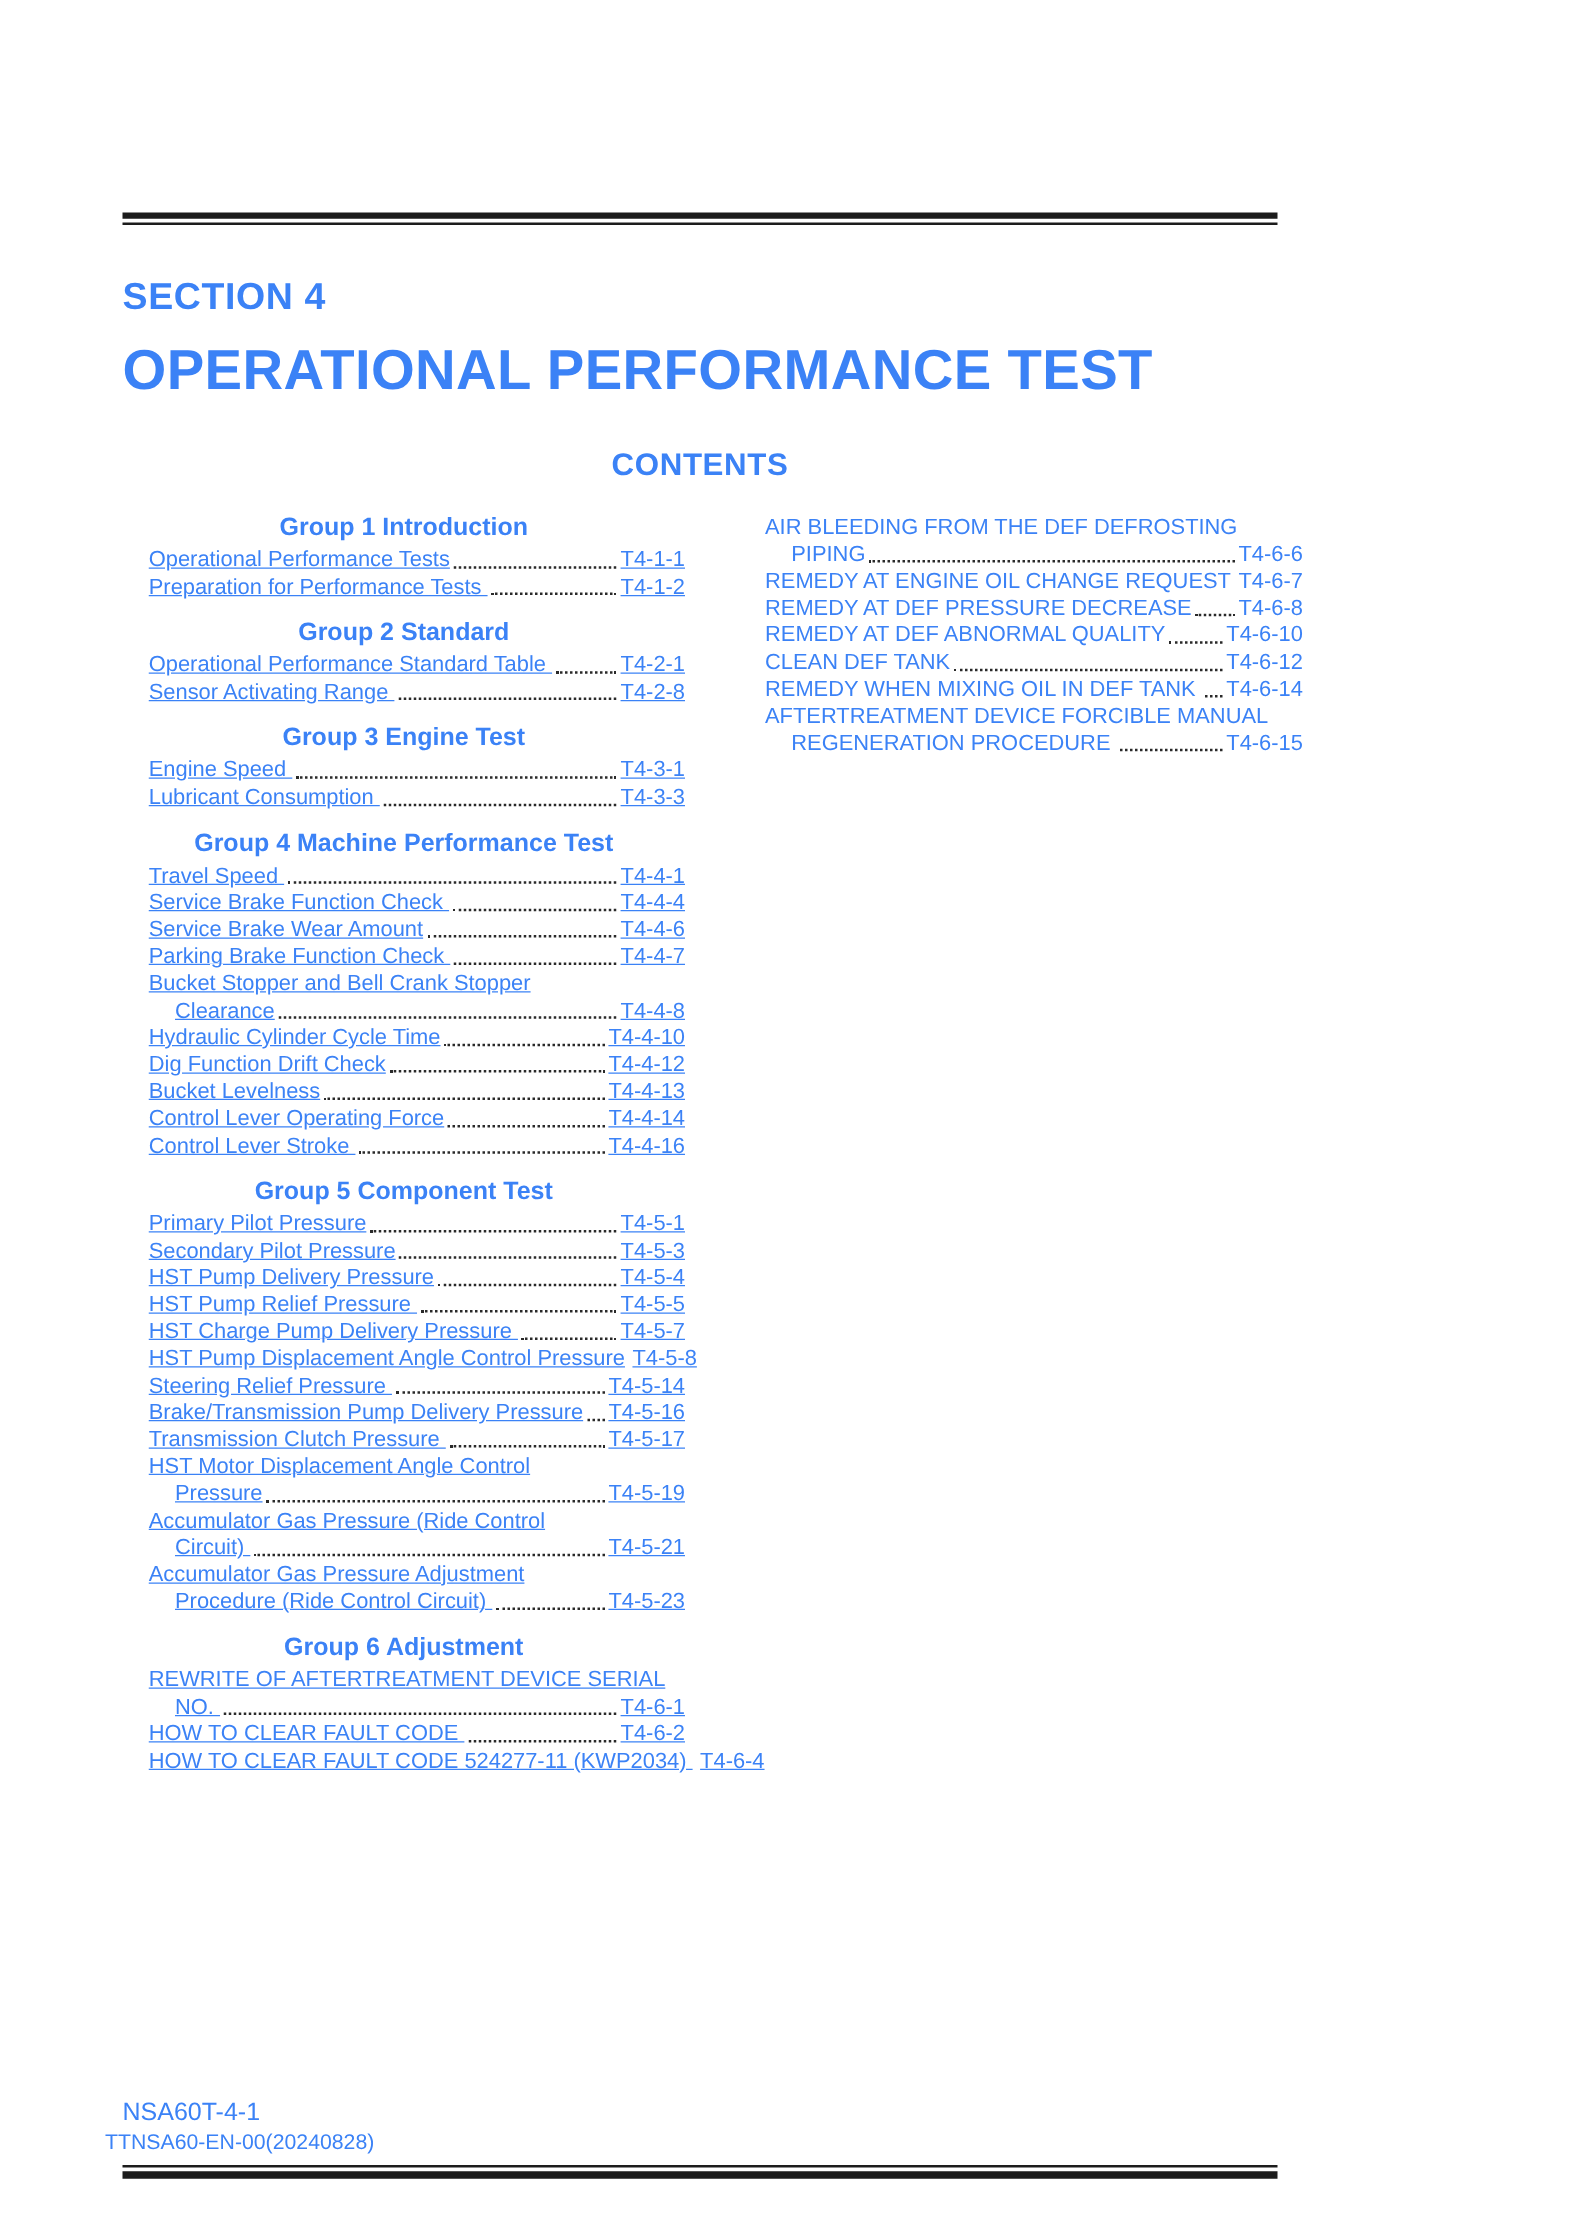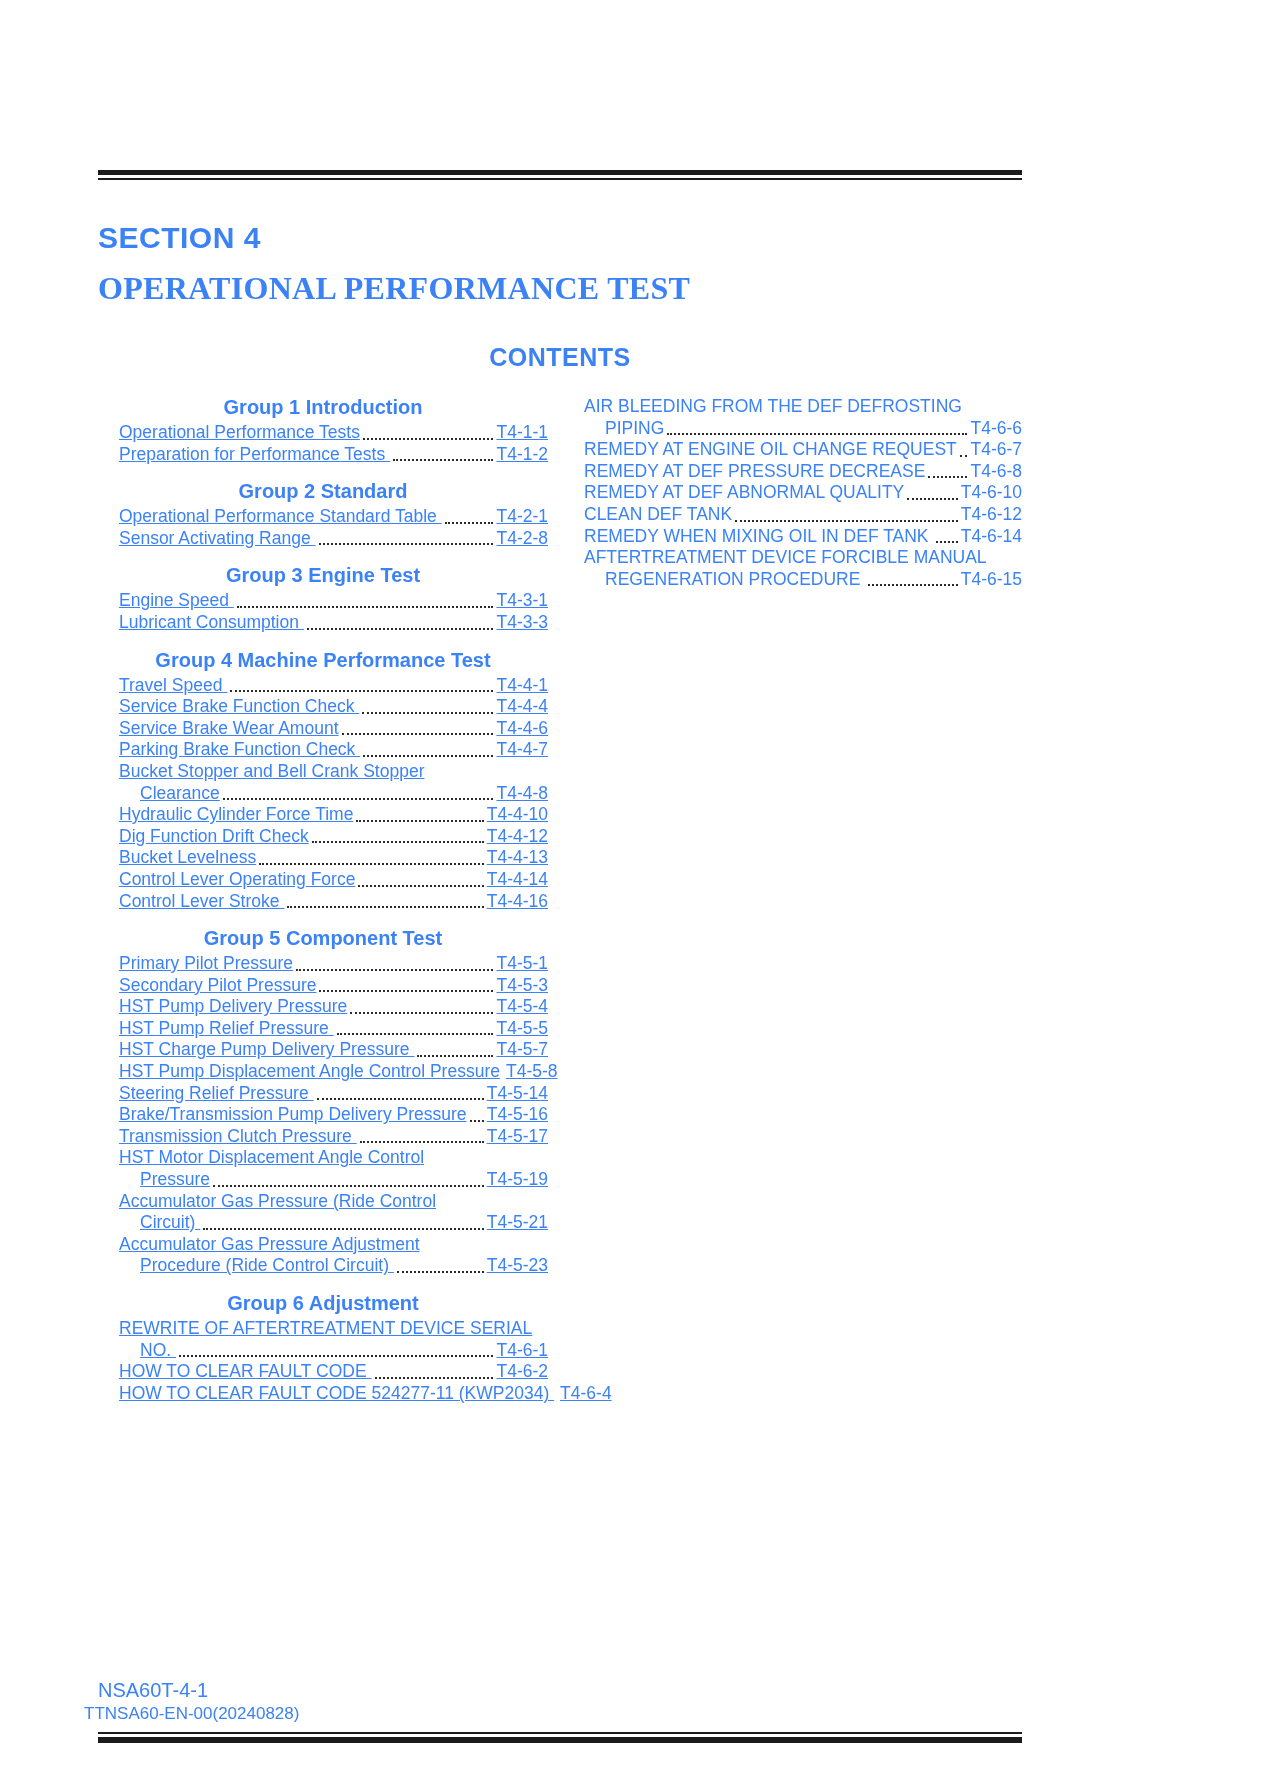--- a/index.html
+++ b/index.html
@@ -27,37 +27,36 @@
   .rule-bottom .rule-thin  { margin: 0 0 3px 0; }
   .rule-bottom .rule-thick { height: 6px; }
 
   .section-label {
     font-size: 30px;
     font-weight: 700;
     margin: 41px 0 0 0;
     letter-spacing: 0.5px;
   }
   .page-title {
-    font-size: 32px;
+    font-size: 45px;
     font-weight: 700;
     margin: 15px 0 0 0;
     letter-spacing: 0.3px;
-    font-family: Liberation Serif, serif;
   }
   .contents-heading {
     font-size: 25px;
     font-weight: 700;
     text-align: center;
     margin-top: 36px;
     letter-spacing: 0.5px;
   }
 
   .toc-columns { display: flex; margin-top: 24px; align-items: flex-start; }
   .toc-col-left  { flex: 0 0 450px; width: 450px; }
-  .toc-col-right { flex: 1 1 auto; margin-left: 36px; }
+  .toc-col-right { flex: 1 1 auto; margin-left: 64px; }
 
   .group-heading {
     font-size: 20px;
     font-weight: 700;
     margin: 15px 0 3px 0;
     text-align: center;
   }
   .toc-col-left .group-heading:first-child { margin-top: 0; }
 
   .toc-col-left .toc-entry { padding-left: 21px; text-decoration: underline; }
@@ -190,21 +189,21 @@
               <span class="entry-label">Bucket Stopper and Bell Crank Stopper</span>
             </div>
             <div class="entry-line wrapped">
               <span class="entry-label">Clearance</span>
               <span class="leader-dots"></span>
               <span class="entry-page">T4-4-8</span>
             </div>
           </div>
           <div class="toc-entry">
             <div class="entry-line">
-              <span class="entry-label">Hydraulic Cylinder Force Time</span>
+              <span class="entry-label">Hydraulic Cylinder Cycle Time</span>
               <span class="leader-dots"></span>
               <span class="entry-page">T4-4-10</span>
             </div>
           </div>
           <div class="toc-entry">
             <div class="entry-line">
               <span class="entry-label">Dig Function Drift Check</span>
               <span class="leader-dots"></span>
               <span class="entry-page">T4-4-12</span>
             </div>

